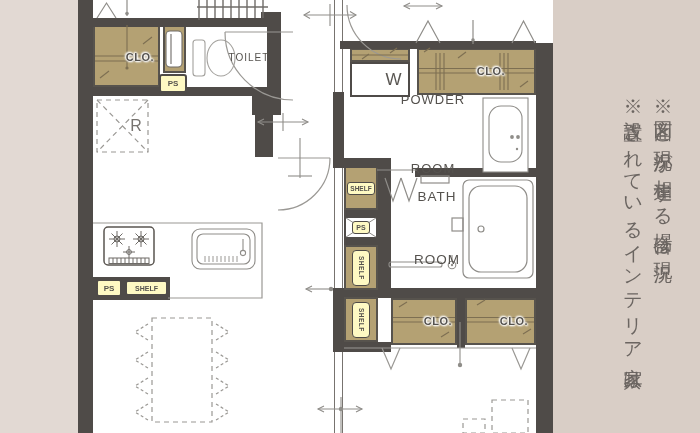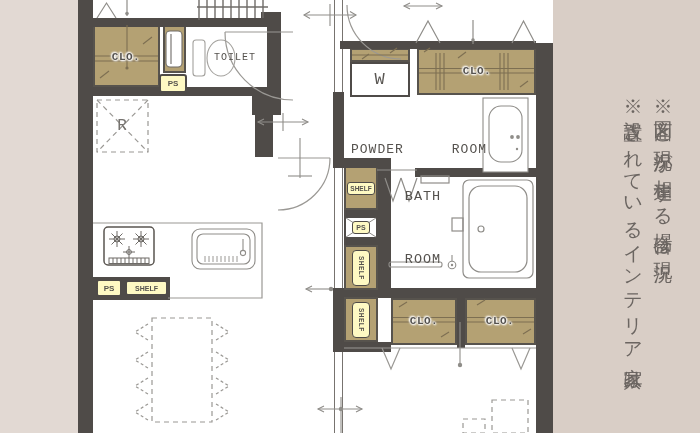--- a/index.html
+++ b/index.html
@@ -1,20 +1,20 @@
 <!DOCTYPE html>
 <html style="--wall: #4f4b48; --closet_fill: #b4a173; --closet_hatch: #7d6f52; --floor: #ffffff; --bg_left: #e2d9d3; --bg_right: #d9cec6; --line: #8f8d89; --text: #55524e; --note_text: #6b6561;"><head>
 <meta charset="utf-8">
 <style>
   html,body{margin:0;padding:0;}
   #stage{position:relative;width:700px;height:433px;overflow:hidden;background:var(--bg_right);font-family:"Liberation Sans",sans-serif;}
   .abs{position:absolute;box-sizing:border-box;}
   .wall{position:absolute;background:var(--wall);box-sizing:border-box;}
   .tan{position:absolute;background:var(--closet_fill);border:2px solid #57534d;box-sizing:border-box;}
-  .lbl{position:absolute;font-family:Liberation Mono, monospace;color:var(--text);display:flex;align-items:center;justify-content:center;text-align:right;box-sizing:border-box;letter-spacing:1px;}
+  .lbl{position:absolute;font-family:Liberation Sans, sans-serif;color:var(--text);display:flex;align-items:center;justify-content:center;text-align:right;box-sizing:border-box;letter-spacing:1px;margin-left:14px;}
   .wbadge{position:absolute;background:#fef9c3;border:2px solid var(--wall);border-radius:3px;font-family:"Liberation Sans",sans-serif;color:var(--text);display:flex;align-items:center;justify-content:center;font-weight:bold;box-sizing:border-box;}
   .halo{text-shadow:0 0 2px #fff,0 0 2px #fff,0 0 3px #fff,1px 1px 2px #fff,-1px -1px 2px #fff,0 0 1px #fff;}
   .clo{font-weight:bold;font-size:11px;letter-spacing:0.5px;}
   .vshelf{writing-mode:vertical-rl;font-size:6.5px;font-weight:bold;letter-spacing:0.5px;border-radius:4px;}
   svg{position:absolute;left:0;top:0;pointer-events:none;}
   .notes{position:absolute;writing-mode:vertical-rl;font-family:"Liberation Serif",serif;color:var(--note_text);font-size:19px;letter-spacing:2.5px;line-height:30px;overflow:hidden;}
 </style>
 </head>
 <body>
 
@@ -271,21 +271,21 @@
 
     <g stroke="#9a9894" stroke-width="1.2" fill="none" stroke-dasharray="5 4">
       <rect x="492" y="400" width="36" height="33"></rect>
       <rect x="463" y="419" width="22" height="14"></rect>
     </g>
   </svg>
 
   <div class="lbl" style="left:196px;top:49px;width:78px;height:17px;font-size:10px;">
     <span>TOILET</span>
   </div>
-  <div class="lbl" style="left:377px;top:128px;width:84px;height:42px;font-size:13px;flex-direction:row;line-height:21px;gap:48px;">
+  <div class="lbl" style="left:377px;top:113px;width:84px;height:42px;font-size:13px;flex-direction:column;line-height:21px;gap:48px;">
     <div>POWDER</div>
     <div>ROOM</div>
   </div>
   <div class="lbl" style="left:390px;top:206px;width:66px;height:44px;font-size:13.5px;flex-direction:column;line-height:23px;gap:40px;">
     <div>BATH</div>
     <div>ROOM</div>
   </div>
 
   <div class="lbl clo halo" style="left:104px;top:50px;width:44px;height:14px;">CLO.</div>
   <div class="lbl clo halo" style="left:455px;top:64px;width:44px;height:14px;">CLO.</div>

